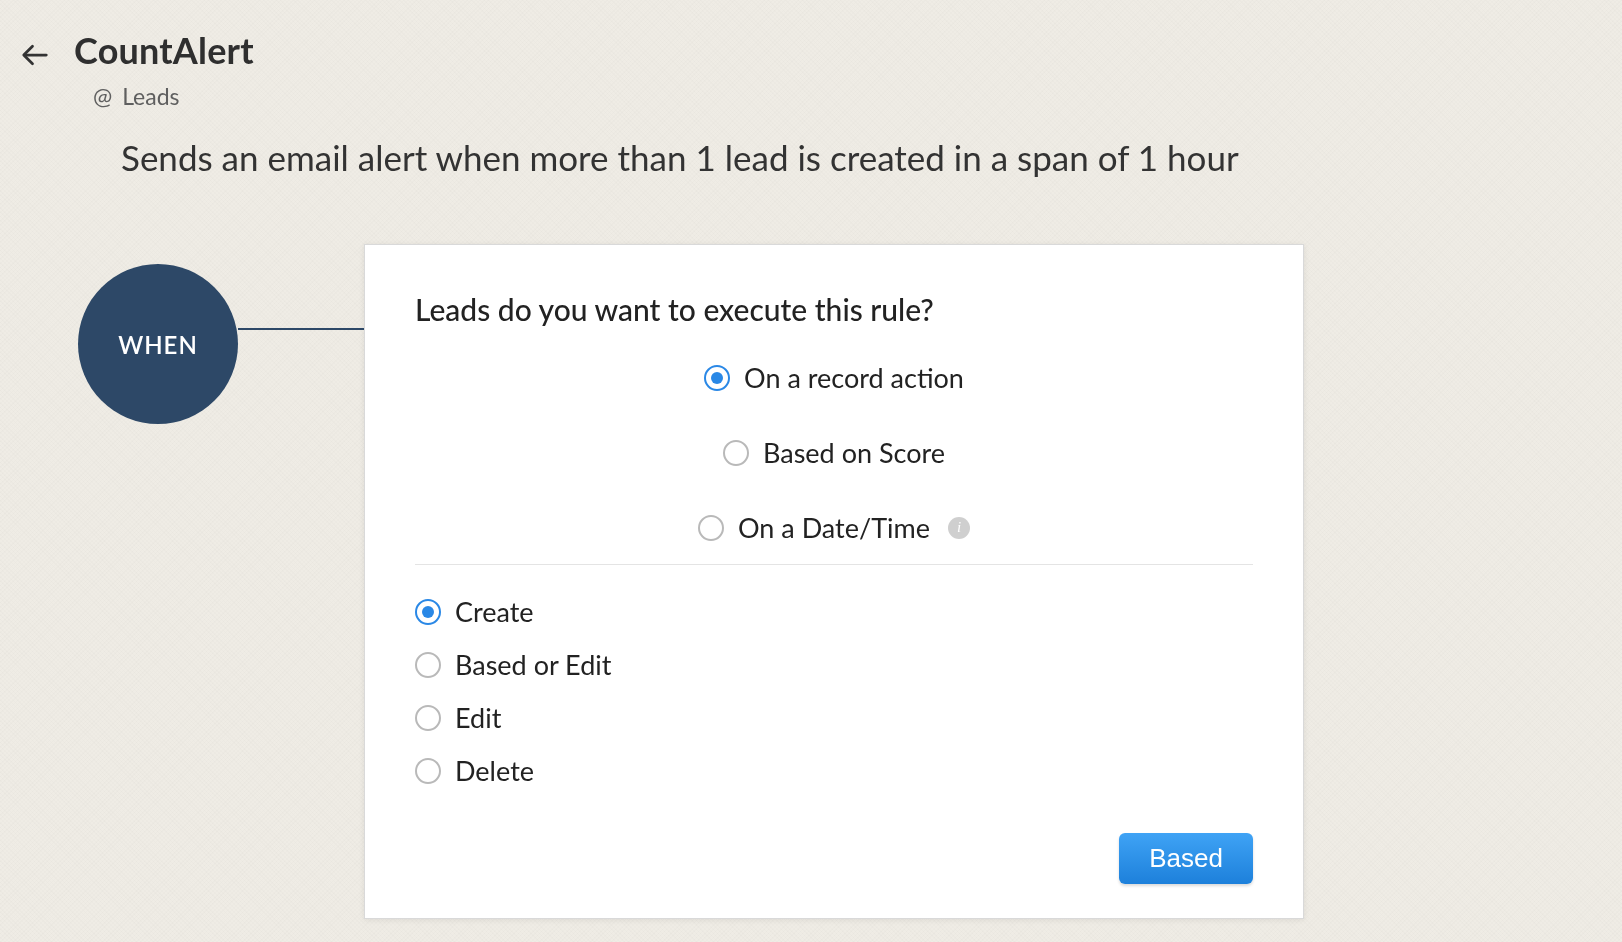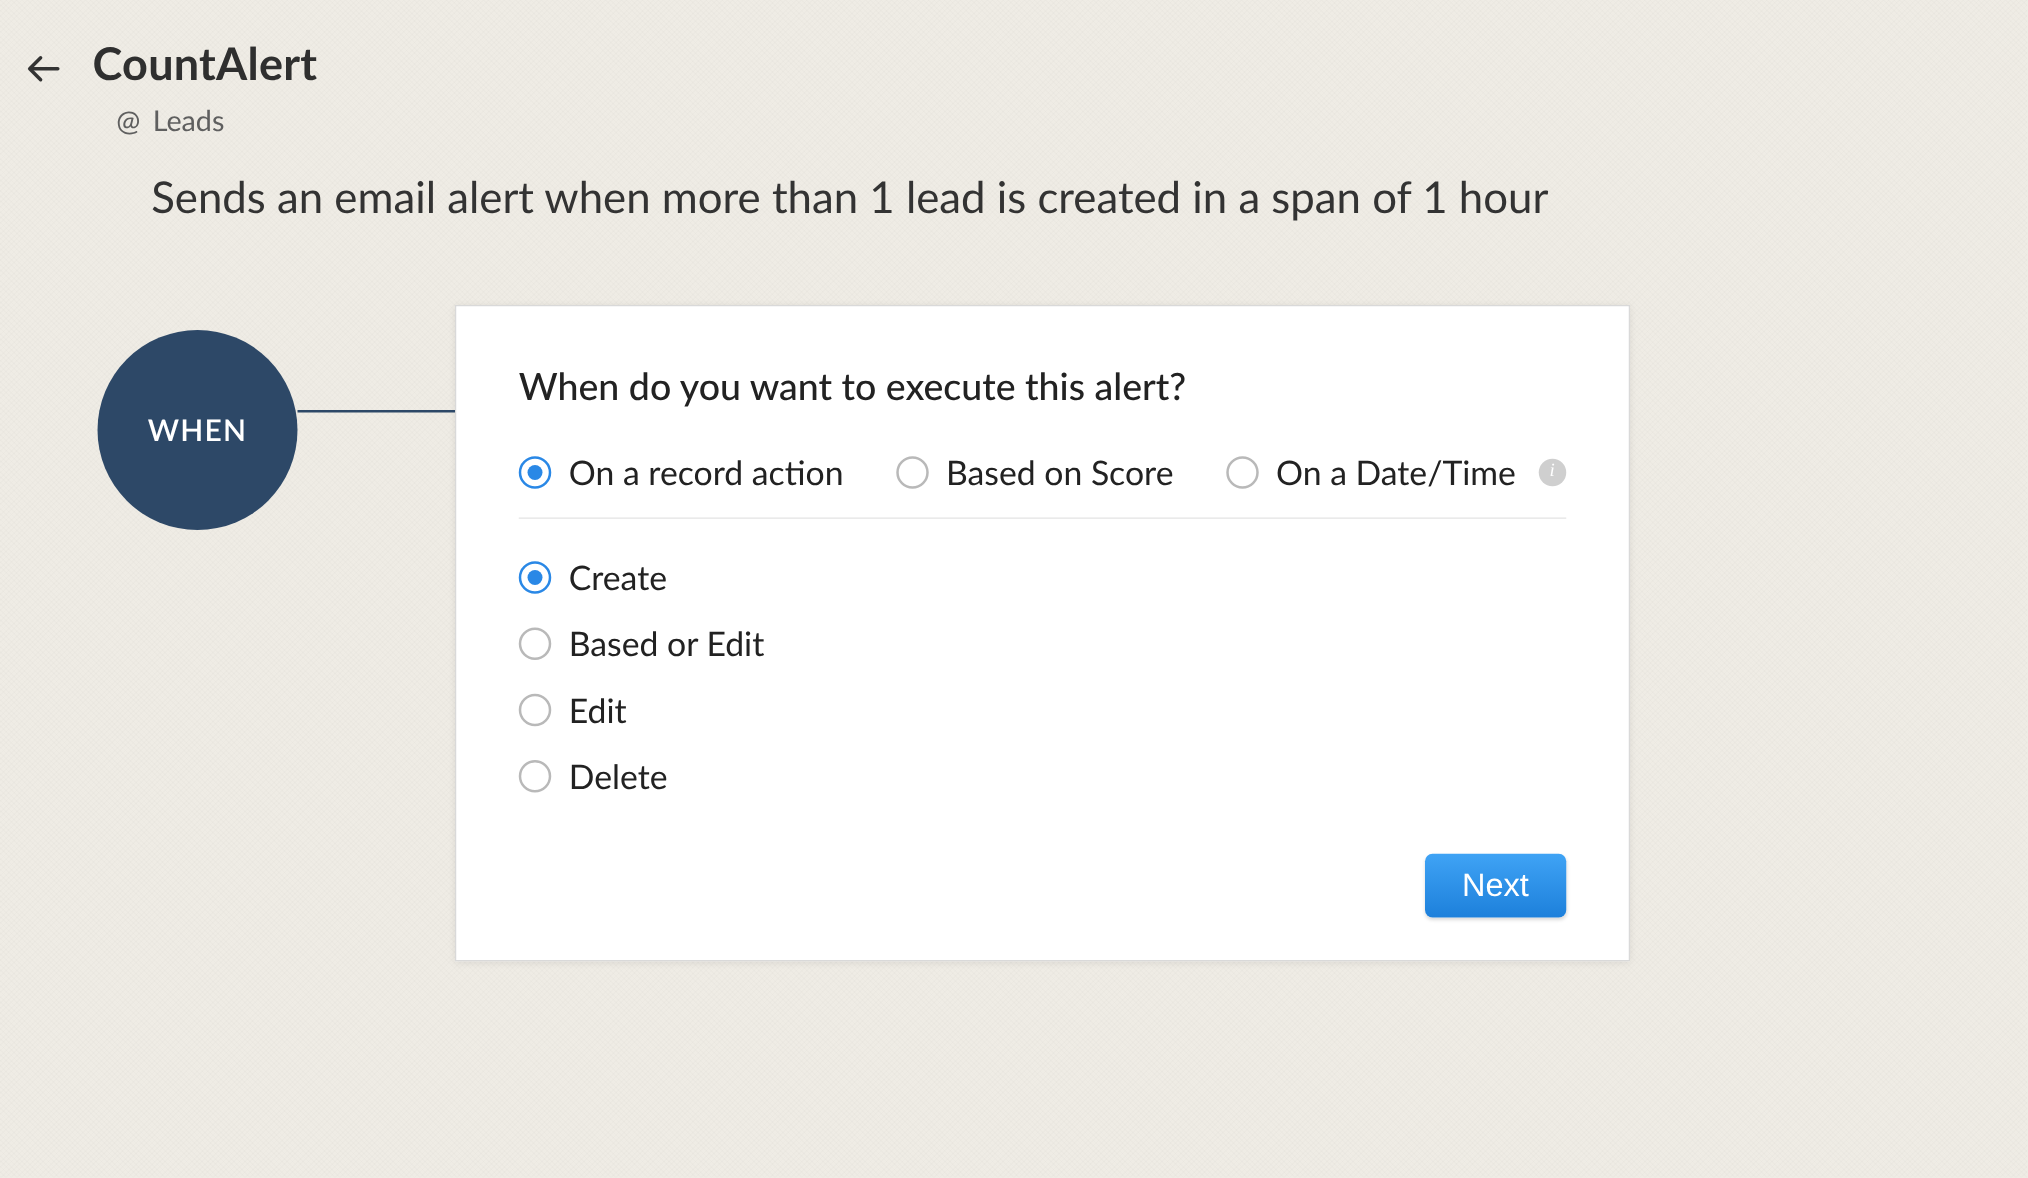--- a/index.html
+++ b/index.html
@@ -107,20 +107,21 @@
     margin-bottom: 34px;
   }
 
   .trigger-row {
     display: flex;
     align-items: center;
     gap: 42px;
     padding-bottom: 20px;
     border-bottom: 1px solid #e4e4e4;
     margin-bottom: 30px;
+    flex-direction: column;
   }
 
   .radio {
     display: inline-flex;
     align-items: center;
     gap: 14px;
     cursor: pointer;
     user-select: none;
   }
   .radio-input {
@@ -209,21 +210,21 @@
     <span>Leads</span>
   </div>
   <div class="description-row">Sends an email alert when more than 1 lead is created in a span of 1 hour</div>
 </div>
 
 <div class="stage">
   <div class="when-circle">WHEN</div>
   <div class="connector"></div>
 
   <div class="card">
-    <div class="card-question">When do you want to execute this alert?</div>
+    <div class="card-question">Leads do you want to execute this rule?</div>
 
     <div class="trigger-row">
       <label class="radio">
         <input type="radio" name="trigger" class="radio-input" checked="" style="">
         <span class="radio-label">On a record action</span>
       </label>
       <label class="radio">
         <input type="radio" name="trigger" class="radio-input" style="">
         <span class="radio-label">Based on Score</span>
       </label>
@@ -247,16 +248,16 @@
         <input type="radio" name="recaction" class="radio-input" style="">
         <span class="radio-label">Edit</span>
       </label>
       <label class="radio">
         <input type="radio" name="recaction" class="radio-input" style="">
         <span class="radio-label">Delete</span>
       </label>
     </div>
 
     <div class="card-footer">
-      <button class="next-btn">Next</button>
+      <button class="next-btn">Based</button>
     </div>
   </div>
 </div>
 
 </body></html>

